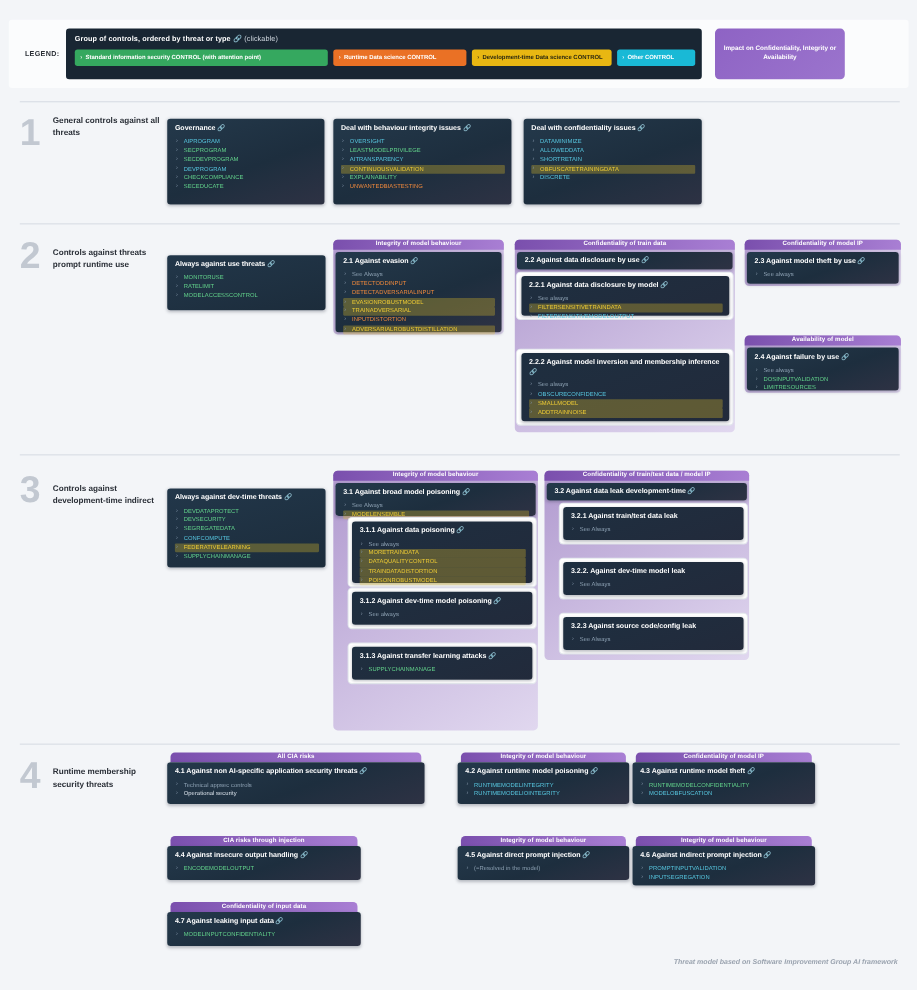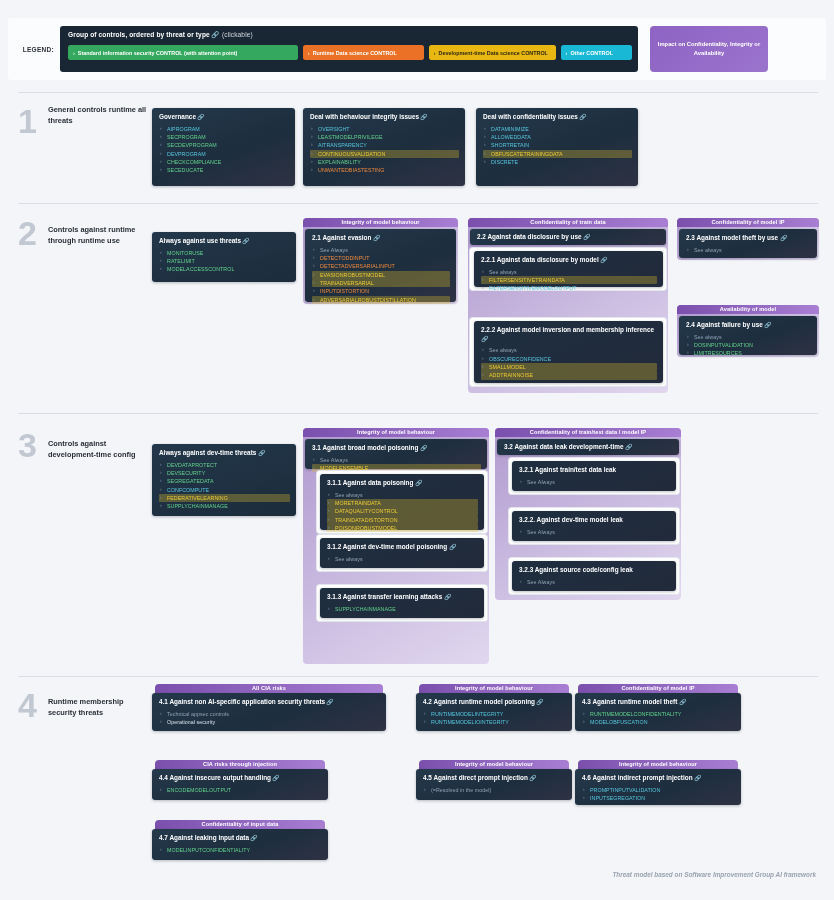--- a/index.html
+++ b/index.html
@@ -143,21 +143,21 @@
         </div>
       </div>
     </div>
     <div class="legend-impact">Impact on Confidentiality, Integrity or Availability</div>
   </div>
 
   <div class="divider" style="top:92px"></div>
 
   <div class="row" style="top:100px;height:100px">
     <div class="row-num" style="top:4px">1</div>
-    <div class="row-title" style="top:4px">General controls runtime all threats</div>
+    <div class="row-title" style="top:4px">General controls against all threats</div>
 
     <div class="card" style="left:152px;top:8px;width:143px;height:78px">
       <div class="card-title">
         <span>Governance</span>
         <span class="link-ic">🔗</span>
       </div>
       <ul class="ctrls">
         <li class="c-cyan">AIPROGRAM</li>
         <li class="c-green">SECPROGRAM</li>
         <li class="c-green">SECDEVPROGRAM</li>
@@ -194,21 +194,21 @@
         <li class="c-yellow hl">OBFUSCATETRAININGDATA</li>
         <li class="c-cyan">DISCRETE</li>
       </ul>
     </div>
   </div>
 
   <div class="divider" style="top:203px"></div>
 
   <div class="row" style="top:212px;height:190px">
     <div class="row-num" style="top:4px">2</div>
-    <div class="row-title" style="top:12px">Controls against runtime through runtime use</div>
+    <div class="row-title" style="top:12px">Controls against threats prompt runtime use</div>
 
     <div class="card plain" style="left:152px;top:20px;width:144px;height:50px">
       <div class="card-title">
         <span>Always against use threats</span>
         <span class="link-ic">🔗</span>
       </div>
       <ul class="ctrls">
         <li class="c-green">MONITORUSE</li>
         <li class="c-green">RATELIMIT</li>
         <li class="c-green">MODELACCESSCONTROL</li>
@@ -291,21 +291,21 @@
         <li class="c-green">DOSINPUTVALIDATION</li>
         <li class="c-green">LIMITRESOURCES</li>
       </ul>
     </div>
   </div>
 
   <div class="divider" style="top:413px"></div>
 
   <div class="row" style="top:422px;height:250px">
     <div class="row-num" style="top:6px">3</div>
-    <div class="row-title" style="top:16px">Controls against development-time config</div>
+    <div class="row-title" style="top:16px">Controls against development-time indirect</div>
 
     <div class="card plain" style="left:152px;top:22px;width:144px;height:72px">
       <div class="card-title">
         <span>Always against dev-time threats</span>
         <span class="link-ic">🔗</span>
       </div>
       <ul class="ctrls">
         <li class="c-green">DEVDATAPROTECT</li>
         <li class="c-green">DEVSECURITY</li>
         <li class="c-green">SEGREGATEDATA</li>

